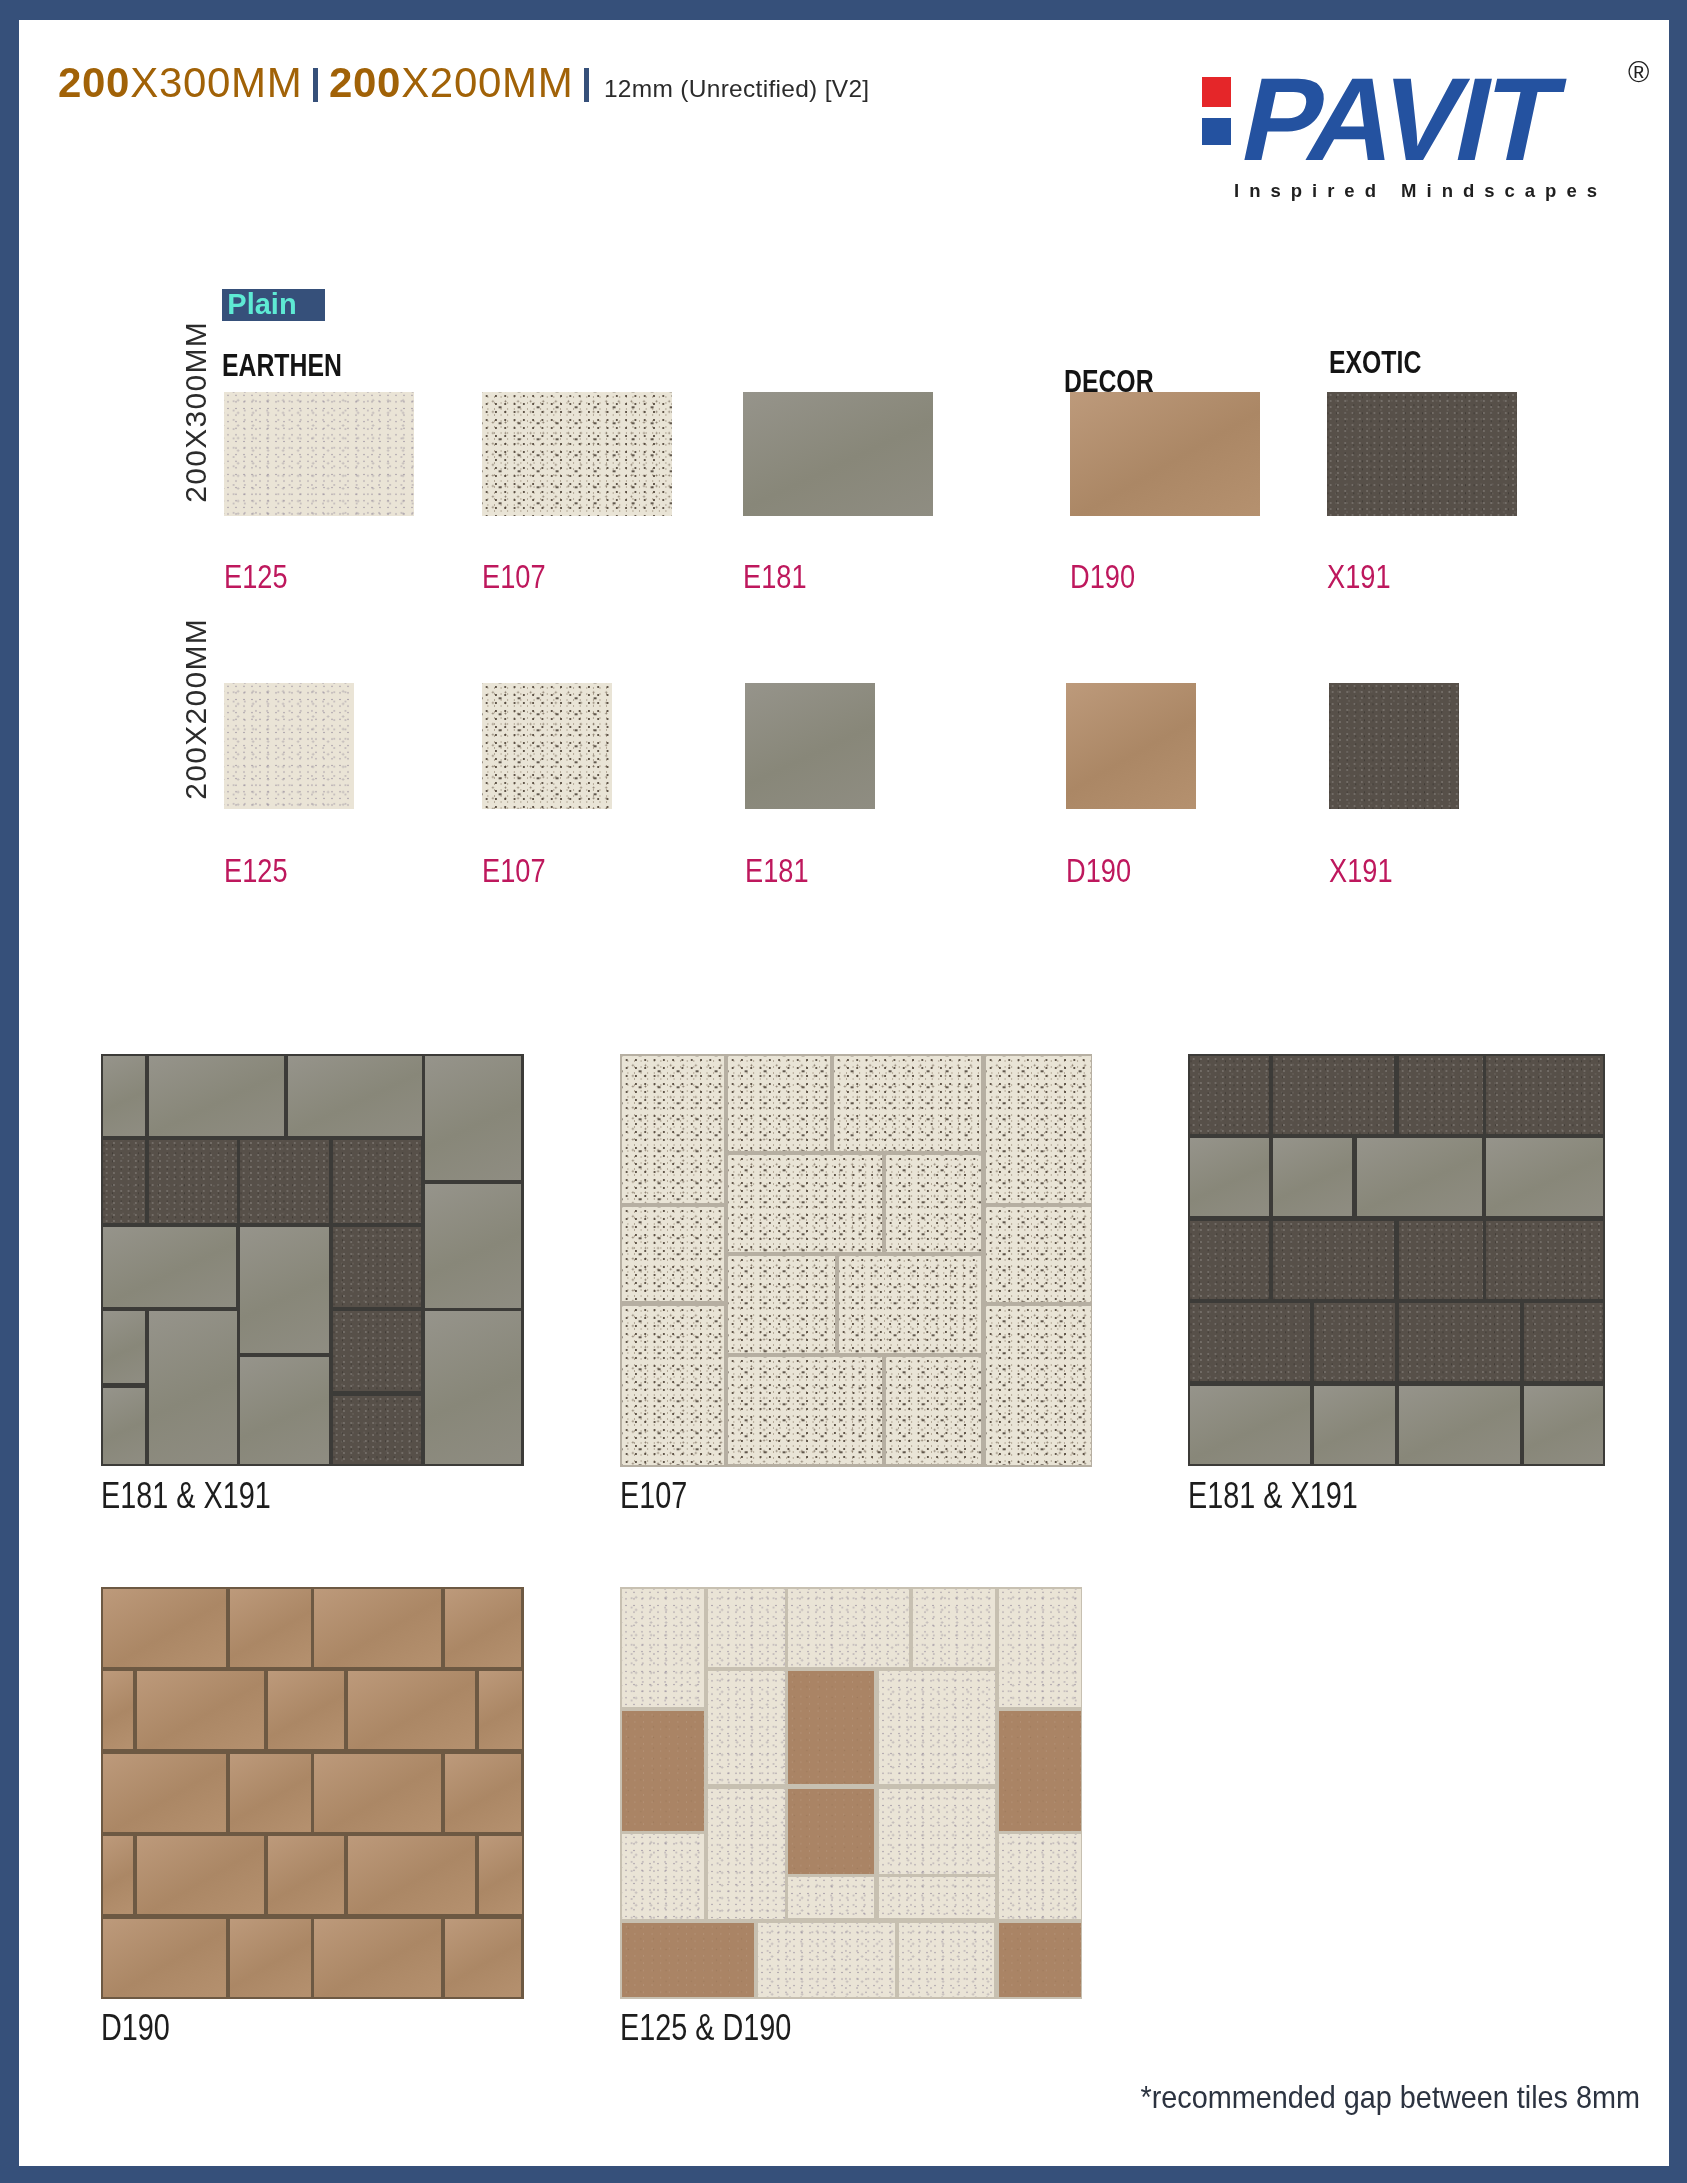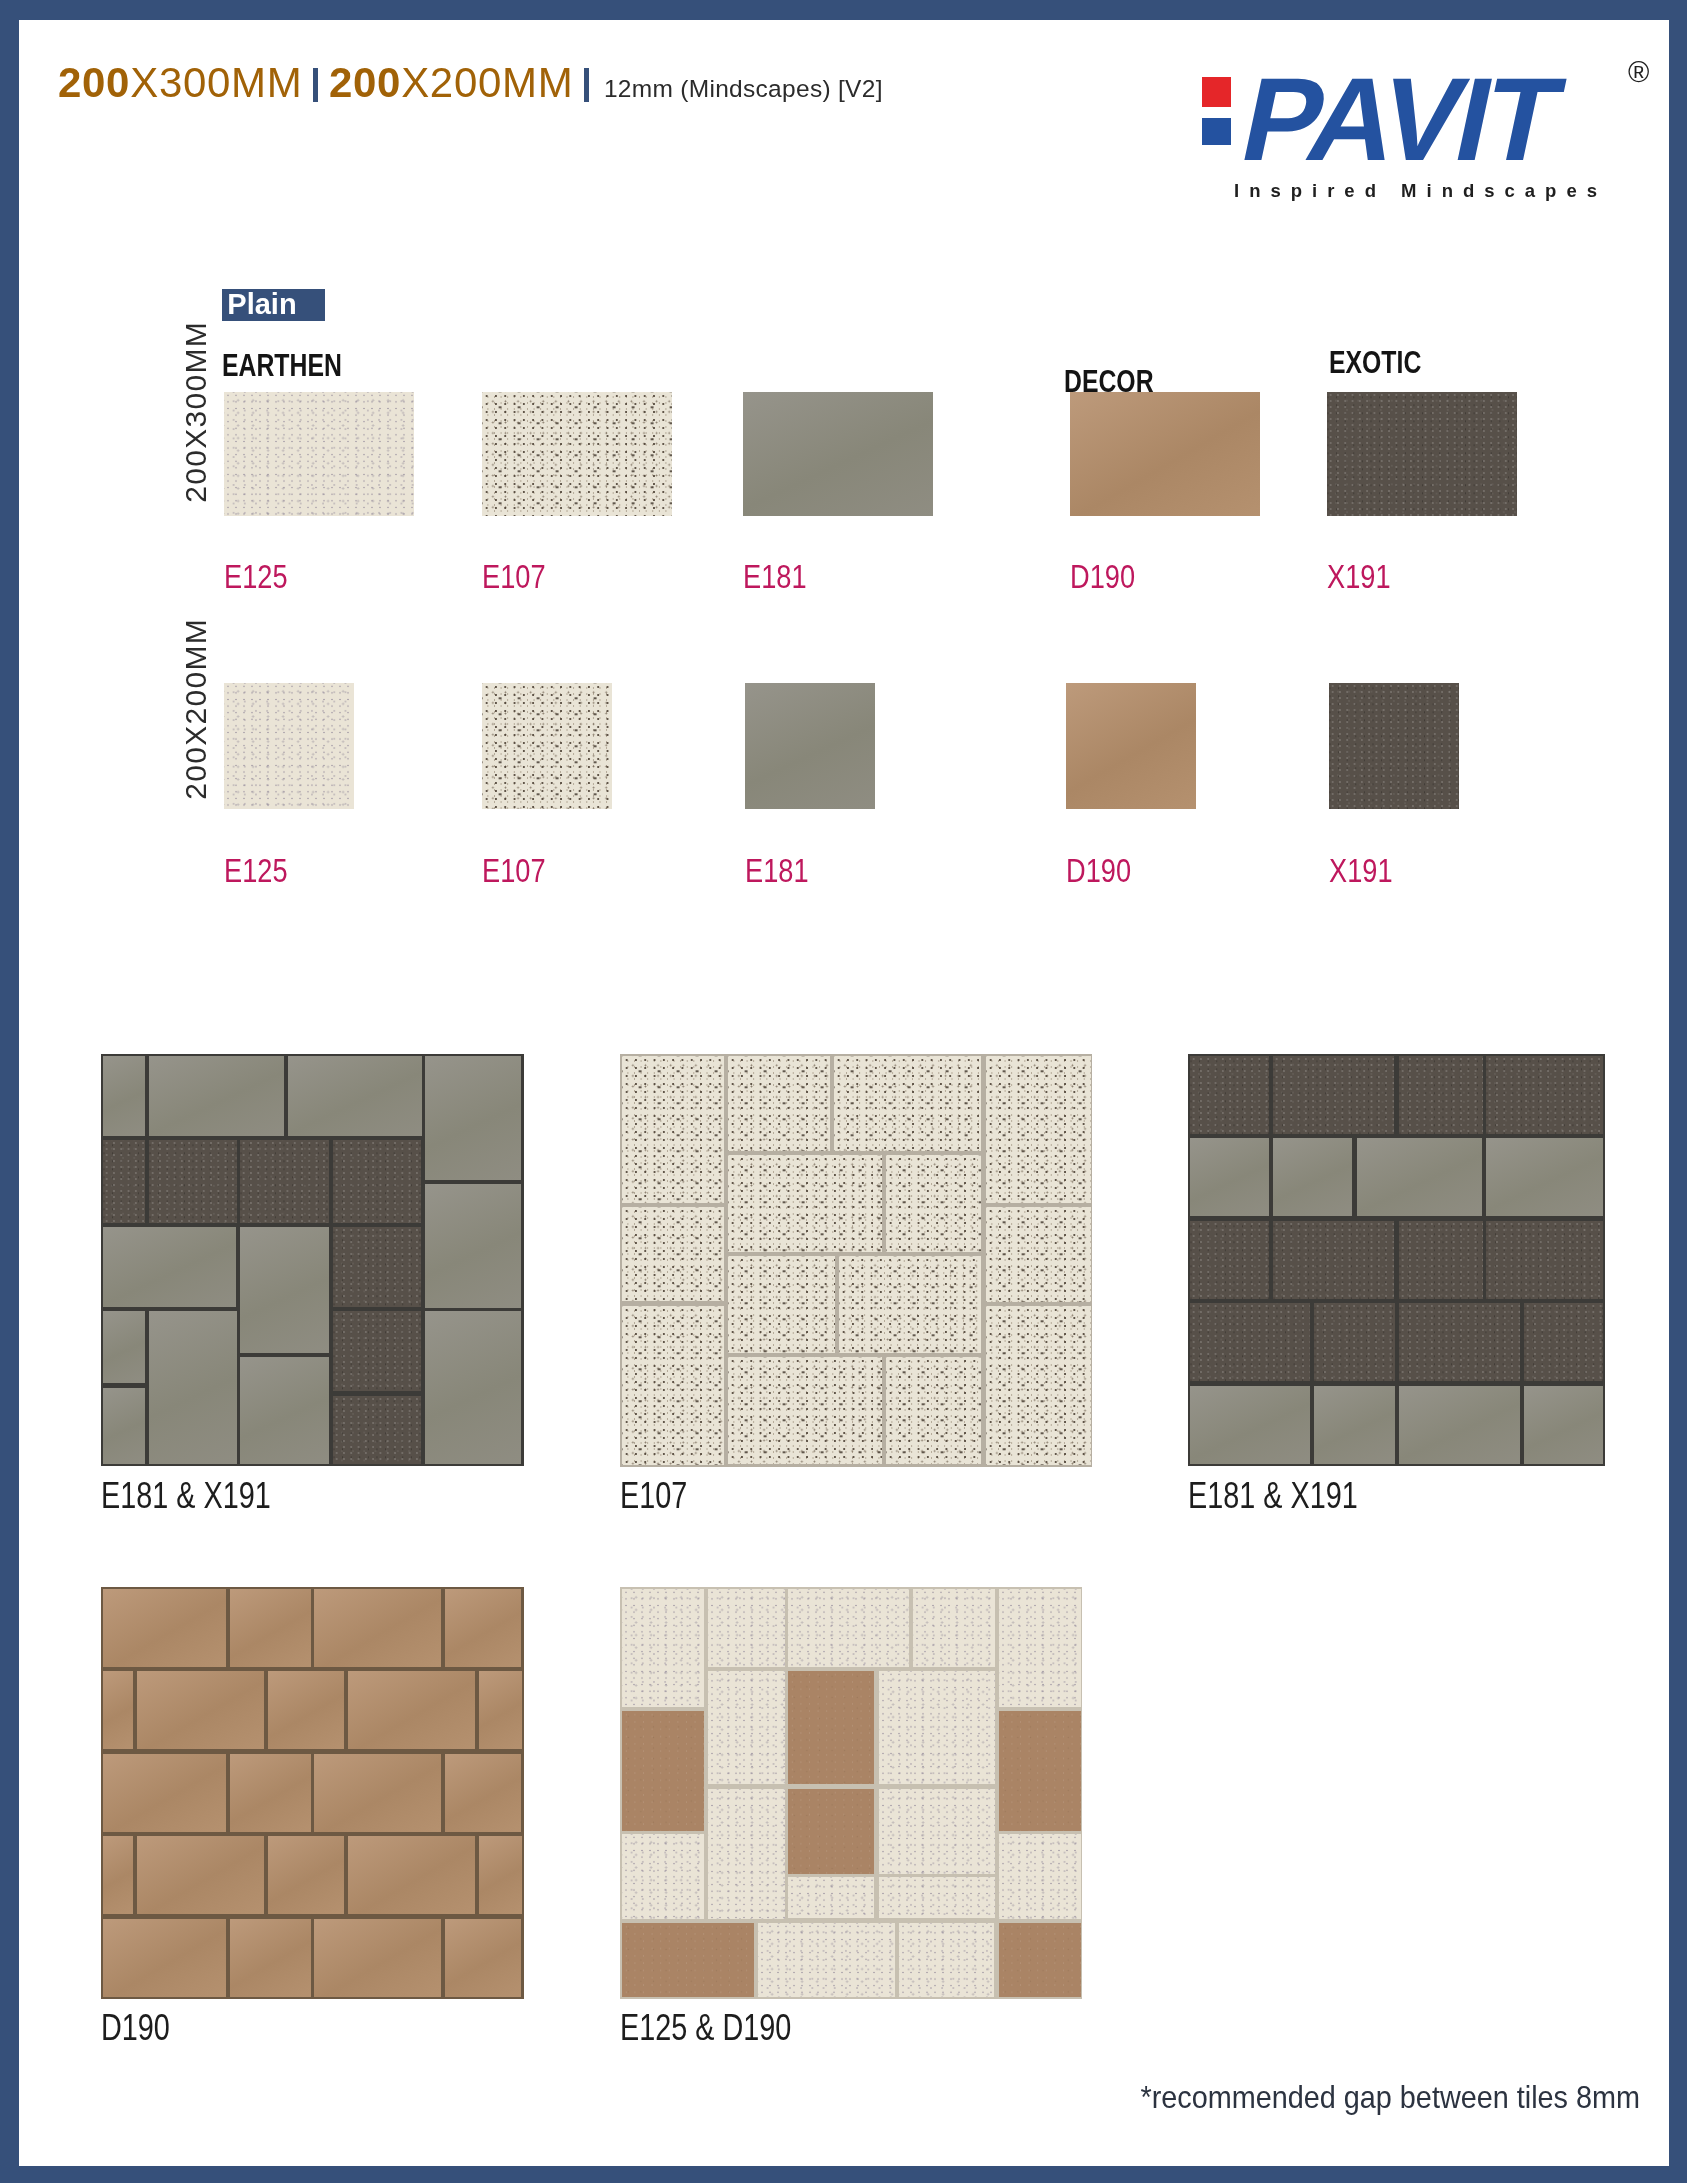--- a/index.html
+++ b/index.html
@@ -26,21 +26,21 @@
   .logo-red{position:absolute;left:1202px;top:77px;width:29px;height:30px;background:#e52629;}
   .logo-stub{position:absolute;left:1202px;top:118px;width:29px;height:26.5px;background:#2452a0;}
   .logo-word{position:absolute;left:1234px;top:66px;width:397px;height:106px;
      font-size:118px;line-height:106px;font-weight:700;color:#2452a0;
      transform:skewX(-12deg);transform-origin:left bottom;letter-spacing:-4px;}
   .logo-reg{position:absolute;left:1628px;top:56px;font-size:29px;color:#1f1f1f;}
   .logo-tag{position:absolute;left:1234px;top:180px;width:397px;font-size:18.5px;font-weight:700;
      letter-spacing:10px;color:#1f1f1f;white-space:nowrap;}
   
   .plain-badge{position:absolute;left:222px;top:289px;width:103px;height:32px;background:#36507a;}
-  .plain-badge span{display:block;padding-left:5.3px;line-height:30px;font-size:29px;font-weight:700;color:#ffffff;}
+  .plain-badge span{display:block;padding-left:5.3px;line-height:30px;font-size:29px;font-weight:700;color:#5eead4;}
   .vlabel{position:absolute;font-size:30px;font-weight:400;color:#2b2b2b;letter-spacing:1.3px;white-space:nowrap;
      transform:rotate(-90deg) translateX(-100%);transform-origin:top left;}
   .vl1{left:179px;top:321px;}
   .vl2{left:179px;top:618px;}
   .cat{position:absolute;font-size:31px;font-weight:700;color:#141414;white-space:nowrap;}
   .cond{display:inline-block;transform:scaleX(0.8);transform-origin:left bottom;white-space:nowrap;}
   .cat.earthen{left:222px;top:348px;}
   .cat.decor{left:1064px;top:364px;}
   .cat.exotic{left:1329px;top:345px;}
   .swatch{position:absolute;}
@@ -84,21 +84,21 @@
 
 <div class="page">
 
   <div class="sizeline">
     <span class="sz b">200</span>
       <span class="sz">X300MM</span>
     <span class="vbar"></span>
     <span class="sz b">200</span>
       <span class="sz">X200MM</span>
     <span class="vbar"></span>
-    <span class="thick">12mm (Mindscapes) [V2]</span>
+    <span class="thick">12mm (Unrectified) [V2]</span>
   </div>
 
 
   <div class="logo-red"></div>
   <div class="logo-stub"></div>
   <div class="logo-word">PAVIT</div>
   <div class="logo-reg">®</div>
   <div class="logo-tag">Inspired Mindscapes</div>
 
   <div class="plain-badge">

